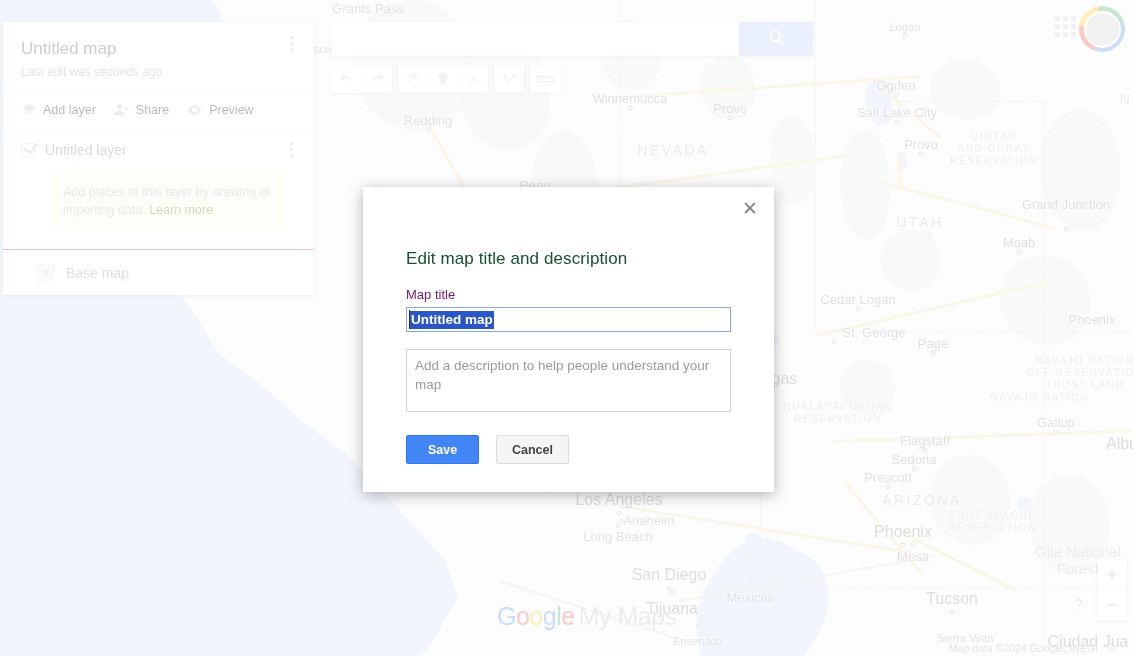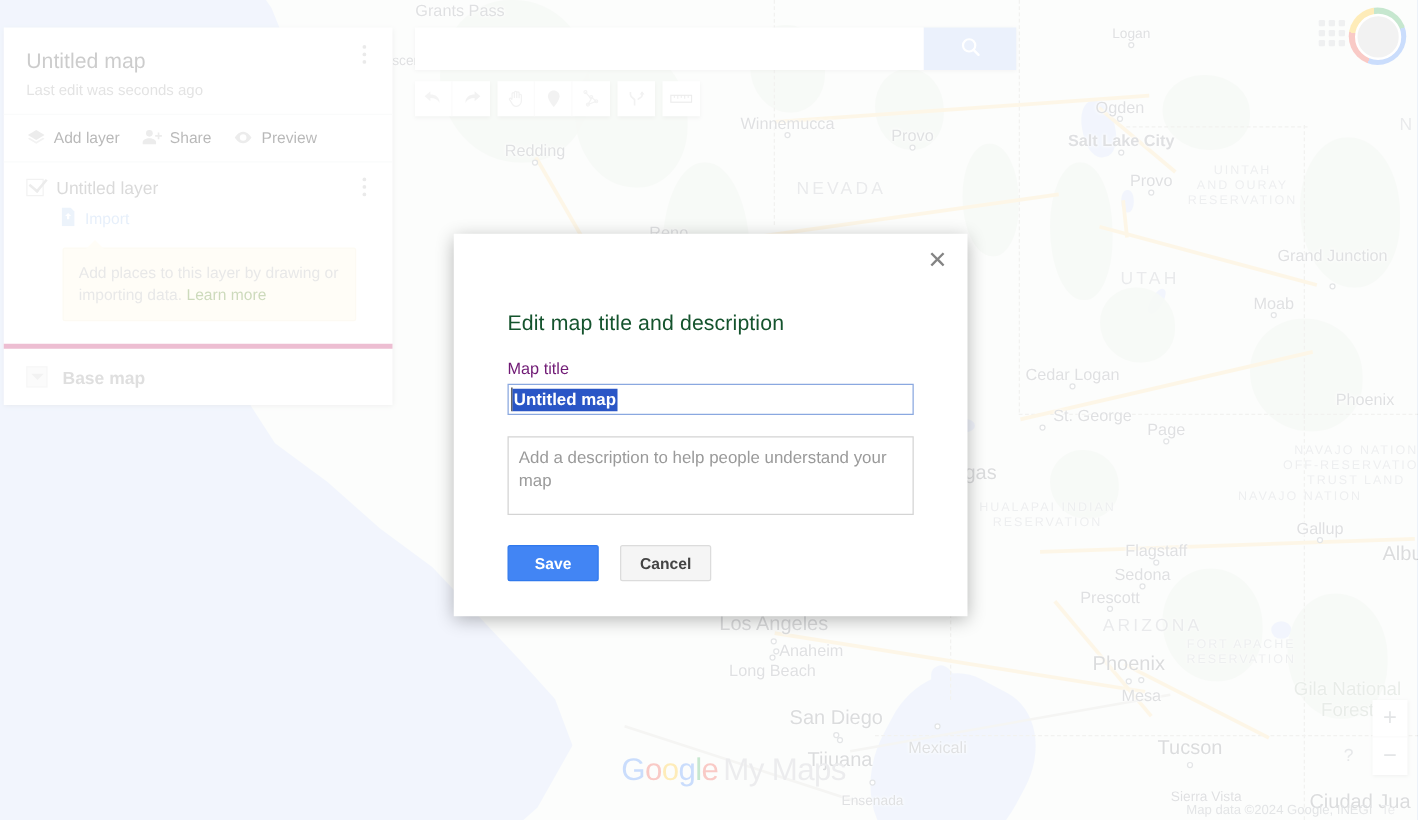--- a/index.html
+++ b/index.html
@@ -258,24 +258,23 @@
     border-left: 7px solid transparent;
     border-right: 7px solid transparent;
     border-bottom: 7px solid #fdf7e3;
   }
   #tip-learn-more { color: #4d7c0f; cursor: pointer; }
 
   #basemap-row {
     display: flex;
     align-items: center;
     gap: 12px;
-    padding: 14px 18px;
-    border-top: 4px solid #be185d;
-    cursor: pointer;
-    font-weight: bold;
+    padding: 14px 34px;
+    border-top: 1px solid #be185d;
+    cursor: pointer;
   }
   #basemap-swatch {
     width: 17px; height: 17px;
     background: #f0f0f0;
     border: 1px solid #e0e0e0;
     position: relative;
     flex: none;
   }
   #basemap-swatch:after {
     content: "";
@@ -611,21 +610,21 @@
         <div class="city-label" style="left: 535px; top: 178px;">Reno</div>
         <div class="city-dot" style="left: 535px; top: 195px;"></div>
         <div class="city-label" style="left: 630px; top: 91px;">Winnemucca</div>
         <div class="city-dot" style="left: 630px; top: 108px;"></div>
         <div class="city-label" style="left: 730px; top: 101px;">Provo</div>
         <div class="city-dot" style="left: 730px; top: 118px;"></div>
         <div class="city-label" style="left: 896px; top: 78px;">Ogden</div>
         <div class="city-dot" style="left: 896px; top: 95px;"></div>
         <div class="city-label small" style="left: 905px; top: 21px;">Logan</div>
         <div class="city-dot" style="left: 905px; top: 36px;"></div>
-        <div class="city-label" style="left: 897px; top: 105px; font-weight: bold;">Salt Lake City</div>
+        <div class="city-label" style="left: 897px; top: 105px;">Salt Lake City</div>
         <div class="city-dot" style="left: 897px; top: 122px;"></div>
         <div class="city-label" style="left: 921px; top: 137px;">Provo</div>
         <div class="city-dot" style="left: 921px; top: 154px;"></div>
         <div class="city-label" style="left: 1066px; top: 197px;">Grand Junction</div>
         <div class="city-dot" style="left: 1066px; top: 229px;"></div>
         <div class="city-label" style="left: 1019px; top: 235px;">Moab</div>
         <div class="city-dot" style="left: 1019px; top: 252px;"></div>
         <div class="city-label" style="left: 1092px; top: 312px;">Phoenix</div>
         <div class="city-label" style="left: 858px; top: 292px;">Cedar Logan</div>
         <div class="city-dot" style="left: 858px; top: 309px;"></div>
@@ -730,29 +729,20 @@
       <div id="layer-row">
         <span id="layer-check"></span>
         <span id="layer-name">Untitled layer</span>
       </div>
       <div class="kebab" id="layer-kebab">
         <span></span>
           <span></span>
           <span></span>
       </div>
 
-      <div id="import-row">
-        <span>
-          <svg width="13" height="15" viewBox="0 0 20 24">
-            <path fill="#b9d2f0" d="M2 0h11l5 5v19H2z"></path>
-            <path fill="#fff" d="M10 7l4 4h-2.5v4h-3v-4H6l4-4z"></path>
-          </svg>
-        </span>
-        <span id="import-label">Import</span>
-      </div>
 
       <div id="layer-tip">
         <span>Add places to this layer by drawing or importing data.</span>
         <span id="tip-learn-more">Learn more</span>
       </div>
     </div>
 
     <div id="basemap-row">
       <span id="basemap-swatch"></span>
       <span id="basemap-label">Base map</span>

